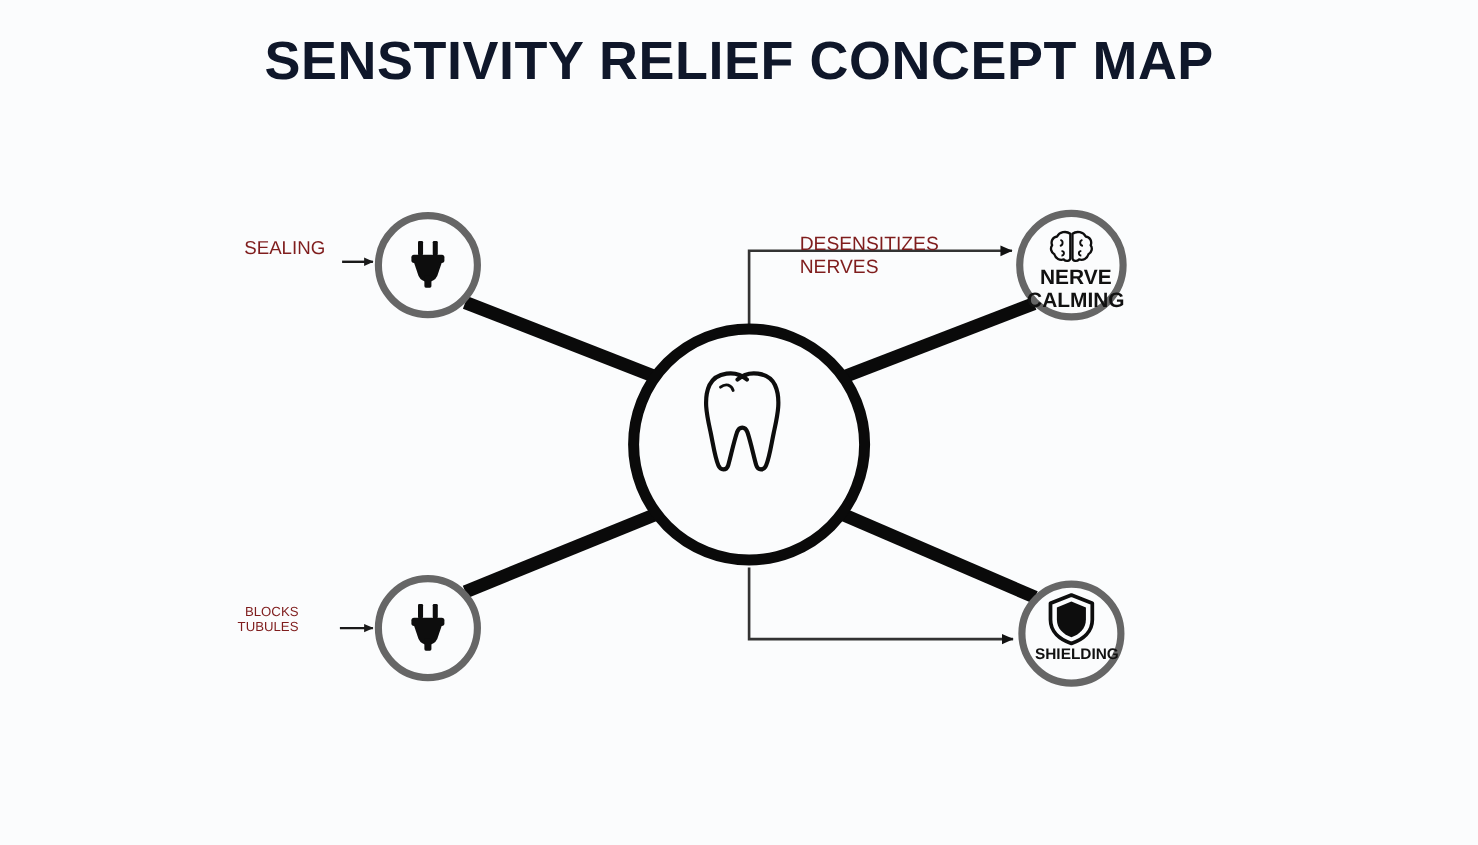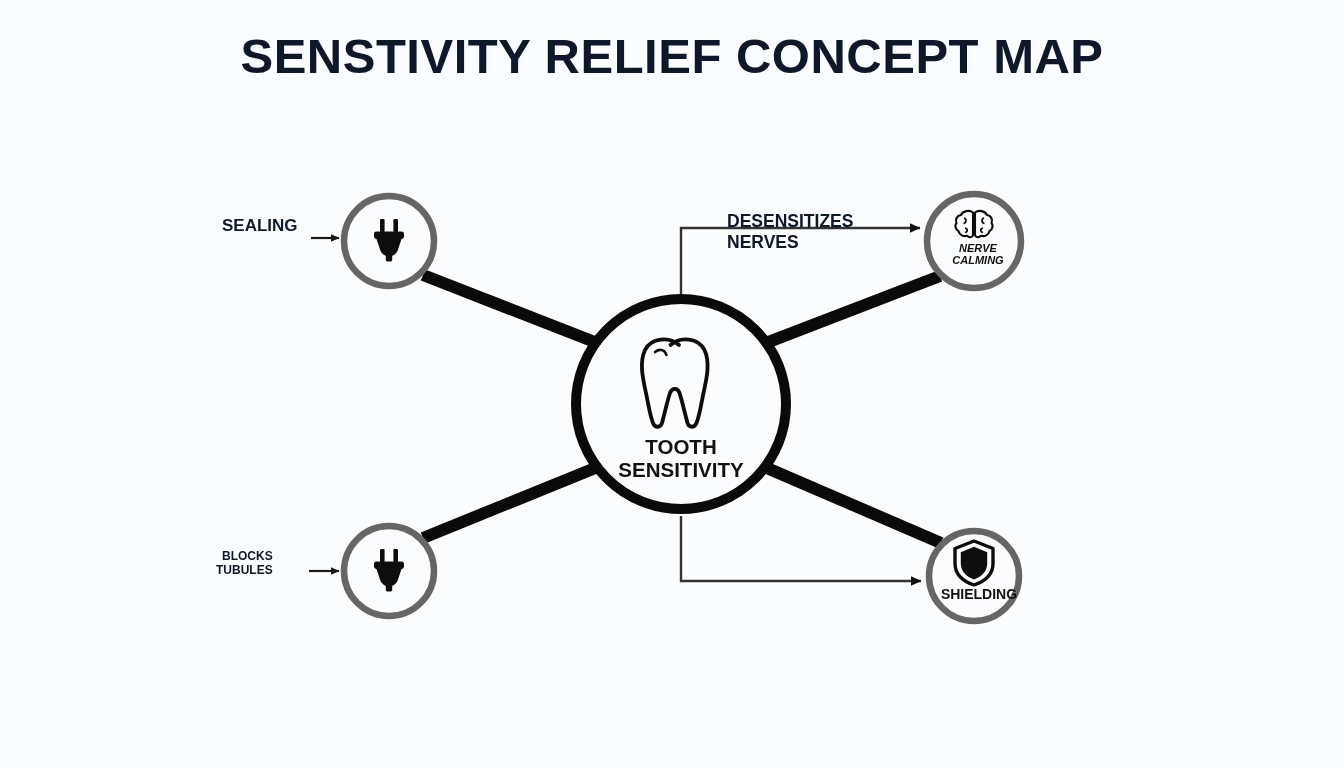--- a/index.html
+++ b/index.html
@@ -35,22 +35,22 @@
     font-family: "Liberation Sans", sans-serif;
     font-weight: bold;
     font-size: 49px;
     letter-spacing: 0.5px;
     color: #0f172a;
     white-space: nowrap;
   }
   .edge-label {
     position: absolute;
     font-family: "Liberation Sans", sans-serif;
-    font-weight: bold;
-    color: #0f172a;
+    font-weight: normal;
+    color: #7f1d1d;
     line-height: 1.18;
     white-space: pre-line;
   }
   .node-label {
     position: absolute;
     font-family: "Liberation Sans", sans-serif;
     font-weight: bold;
     color: #111111;
     text-align: center;
     line-height: 1.12;
@@ -85,22 +85,21 @@
   .lbl-center {
     left: 581px;
     top: 436px;
     width: 200px;
     font-size: 20.5px;
   }
   .lbl-nerve {
     left: 913px;
     top: 242px;
     width: 130px;
-    font-size: 11px;
-    font-style: italic;
+    font-size: 19px;
   }
   .lbl-shielding {
     left: 920px;
     top: 587px;
     width: 118px;
     font-size: 14px;
   }
 </style>
 </head>
 <body>
@@ -208,21 +207,19 @@
 
   <div class="edge-label lbl-sealing">SEALING</div>
 
   <div class="edge-label lbl-blocks">BLOCKS
 TUBULES</div>
 
   <div class="edge-label lbl-desensitizes">DESENSITIZES
 NERVES</div>
 
 
-  <div class="node-label lbl-center">TOOTH
-SENSITIVITY</div>
 
   <div class="node-label lbl-nerve">NERVE
 CALMING</div>
 
   <div class="node-label lbl-shielding">SHIELDING</div>
 
 </div>
 
 </body></html>

